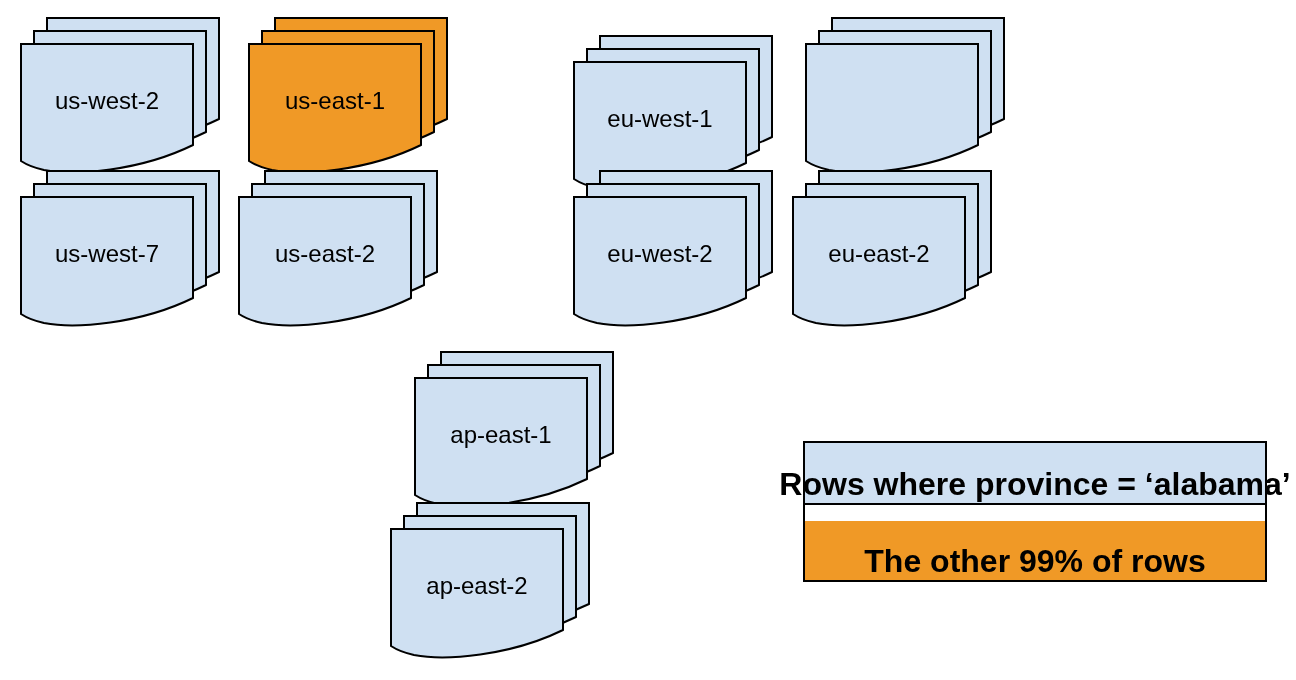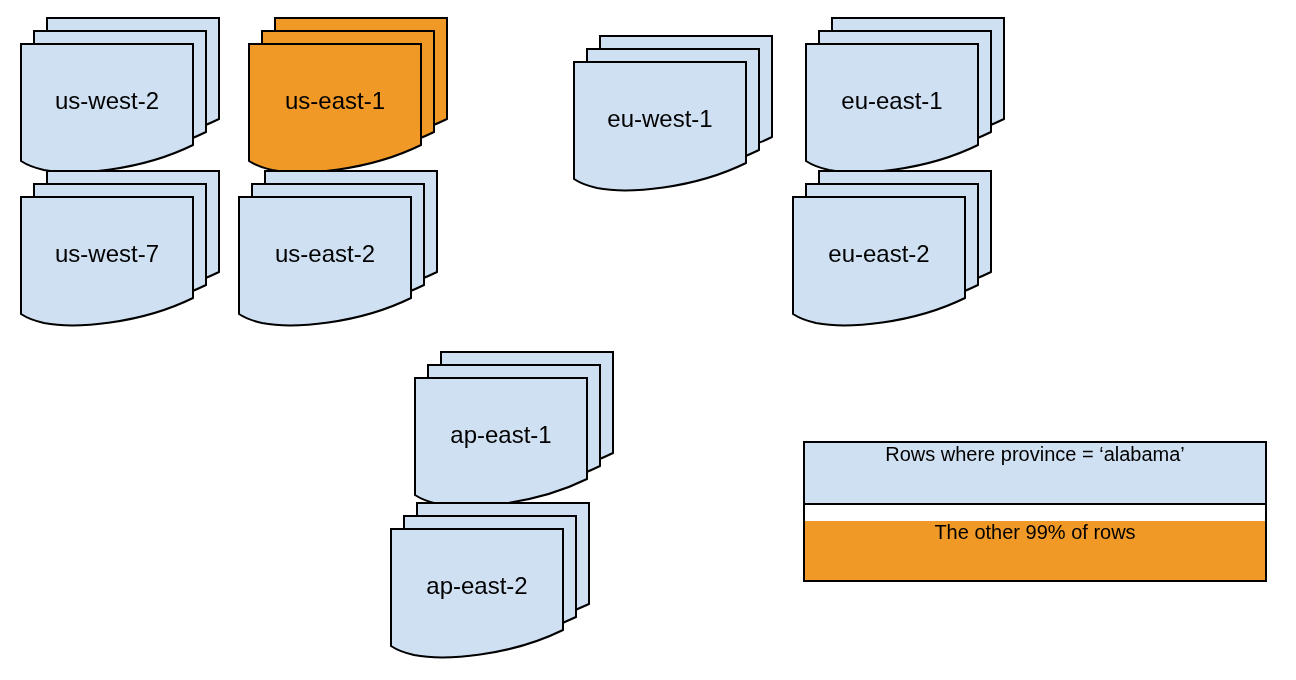--- a/index.html
+++ b/index.html
@@ -60,24 +60,25 @@
     width: 464px;
     height: 141px;
     box-sizing: border-box;
     border: 2px solid var(--stroke, #000000);
     display: flex;
     flex-direction: column;
   }
   .legend-cell {
     flex: 1;
     display: flex;
-    align-items: flex-start;
+    align-items: flex-end;
     justify-content: center;
-    font-size: 20px;
+    font-size: 32px;
     white-space: nowrap;
+    font-weight: bold;
   }
   .legend-cell.cell-blue {
     background: var(--region-fill, #cfe0f2);
     border-bottom: 2px solid var(--stroke, #000000);
   }
   .legend-cell.cell-orange {
     background: var(--highlight-fill, #f09926);
     margin-top: 16px;
   }
 </style>
@@ -124,21 +125,20 @@
     <div class="stack default" style="left: 805px; top: 17px;">
     <svg class="sheet s3" width="174" height="136" viewBox="0 0 174 136" aria-hidden="true">
       <path d="M1,1 H173 V102 C120,128 55,133 24,127 C15,125 7,122 1,118 Z"></path>
     </svg>
     <svg class="sheet s2" width="174" height="136" viewBox="0 0 174 136" aria-hidden="true">
       <path d="M1,1 H173 V102 C120,128 55,133 24,127 C15,125 7,122 1,118 Z"></path>
     </svg>
     <svg class="sheet s1" width="174" height="136" viewBox="0 0 174 136" aria-hidden="true">
       <path d="M1,1 H173 V102 C120,128 55,133 24,127 C15,125 7,122 1,118 Z"></path>
     </svg>
-    <div class="stack-label">eu-east-1</div>
   </div>
     <div class="stack default" style="left: 20px; top: 170px;">
     <svg class="sheet s3" width="174" height="136" viewBox="0 0 174 136" aria-hidden="true">
       <path d="M1,1 H173 V102 C120,128 55,133 24,127 C15,125 7,122 1,118 Z"></path>
     </svg>
     <svg class="sheet s2" width="174" height="136" viewBox="0 0 174 136" aria-hidden="true">
       <path d="M1,1 H173 V102 C120,128 55,133 24,127 C15,125 7,122 1,118 Z"></path>
     </svg>
     <svg class="sheet s1" width="174" height="136" viewBox="0 0 174 136" aria-hidden="true">
       <path d="M1,1 H173 V102 C120,128 55,133 24,127 C15,125 7,122 1,118 Z"></path>
@@ -149,20 +149,32 @@
     <svg class="sheet s3" width="174" height="136" viewBox="0 0 174 136" aria-hidden="true">
       <path d="M1,1 H173 V102 C120,128 55,133 24,127 C15,125 7,122 1,118 Z"></path>
     </svg>
     <svg class="sheet s2" width="174" height="136" viewBox="0 0 174 136" aria-hidden="true">
       <path d="M1,1 H173 V102 C120,128 55,133 24,127 C15,125 7,122 1,118 Z"></path>
     </svg>
     <svg class="sheet s1" width="174" height="136" viewBox="0 0 174 136" aria-hidden="true">
       <path d="M1,1 H173 V102 C120,128 55,133 24,127 C15,125 7,122 1,118 Z"></path>
     </svg>
     <div class="stack-label">us-east-2</div>
+  </div>
+    <div class="stack default" style="left: 573px; top: 170px;">
+    <svg class="sheet s3" width="174" height="136" viewBox="0 0 174 136" aria-hidden="true">
+      <path d="M1,1 H173 V102 C120,128 55,133 24,127 C15,125 7,122 1,118 Z"></path>
+    </svg>
+    <svg class="sheet s2" width="174" height="136" viewBox="0 0 174 136" aria-hidden="true">
+      <path d="M1,1 H173 V102 C120,128 55,133 24,127 C15,125 7,122 1,118 Z"></path>
+    </svg>
+    <svg class="sheet s1" width="174" height="136" viewBox="0 0 174 136" aria-hidden="true">
+      <path d="M1,1 H173 V102 C120,128 55,133 24,127 C15,125 7,122 1,118 Z"></path>
+    </svg>
+    <div class="stack-label">eu-west-2</div>
   </div>
     <div class="stack default" style="left: 792px; top: 170px;">
     <svg class="sheet s3" width="174" height="136" viewBox="0 0 174 136" aria-hidden="true">
       <path d="M1,1 H173 V102 C120,128 55,133 24,127 C15,125 7,122 1,118 Z"></path>
     </svg>
     <svg class="sheet s2" width="174" height="136" viewBox="0 0 174 136" aria-hidden="true">
       <path d="M1,1 H173 V102 C120,128 55,133 24,127 C15,125 7,122 1,118 Z"></path>
     </svg>
     <svg class="sheet s1" width="174" height="136" viewBox="0 0 174 136" aria-hidden="true">
       <path d="M1,1 H173 V102 C120,128 55,133 24,127 C15,125 7,122 1,118 Z"></path>

